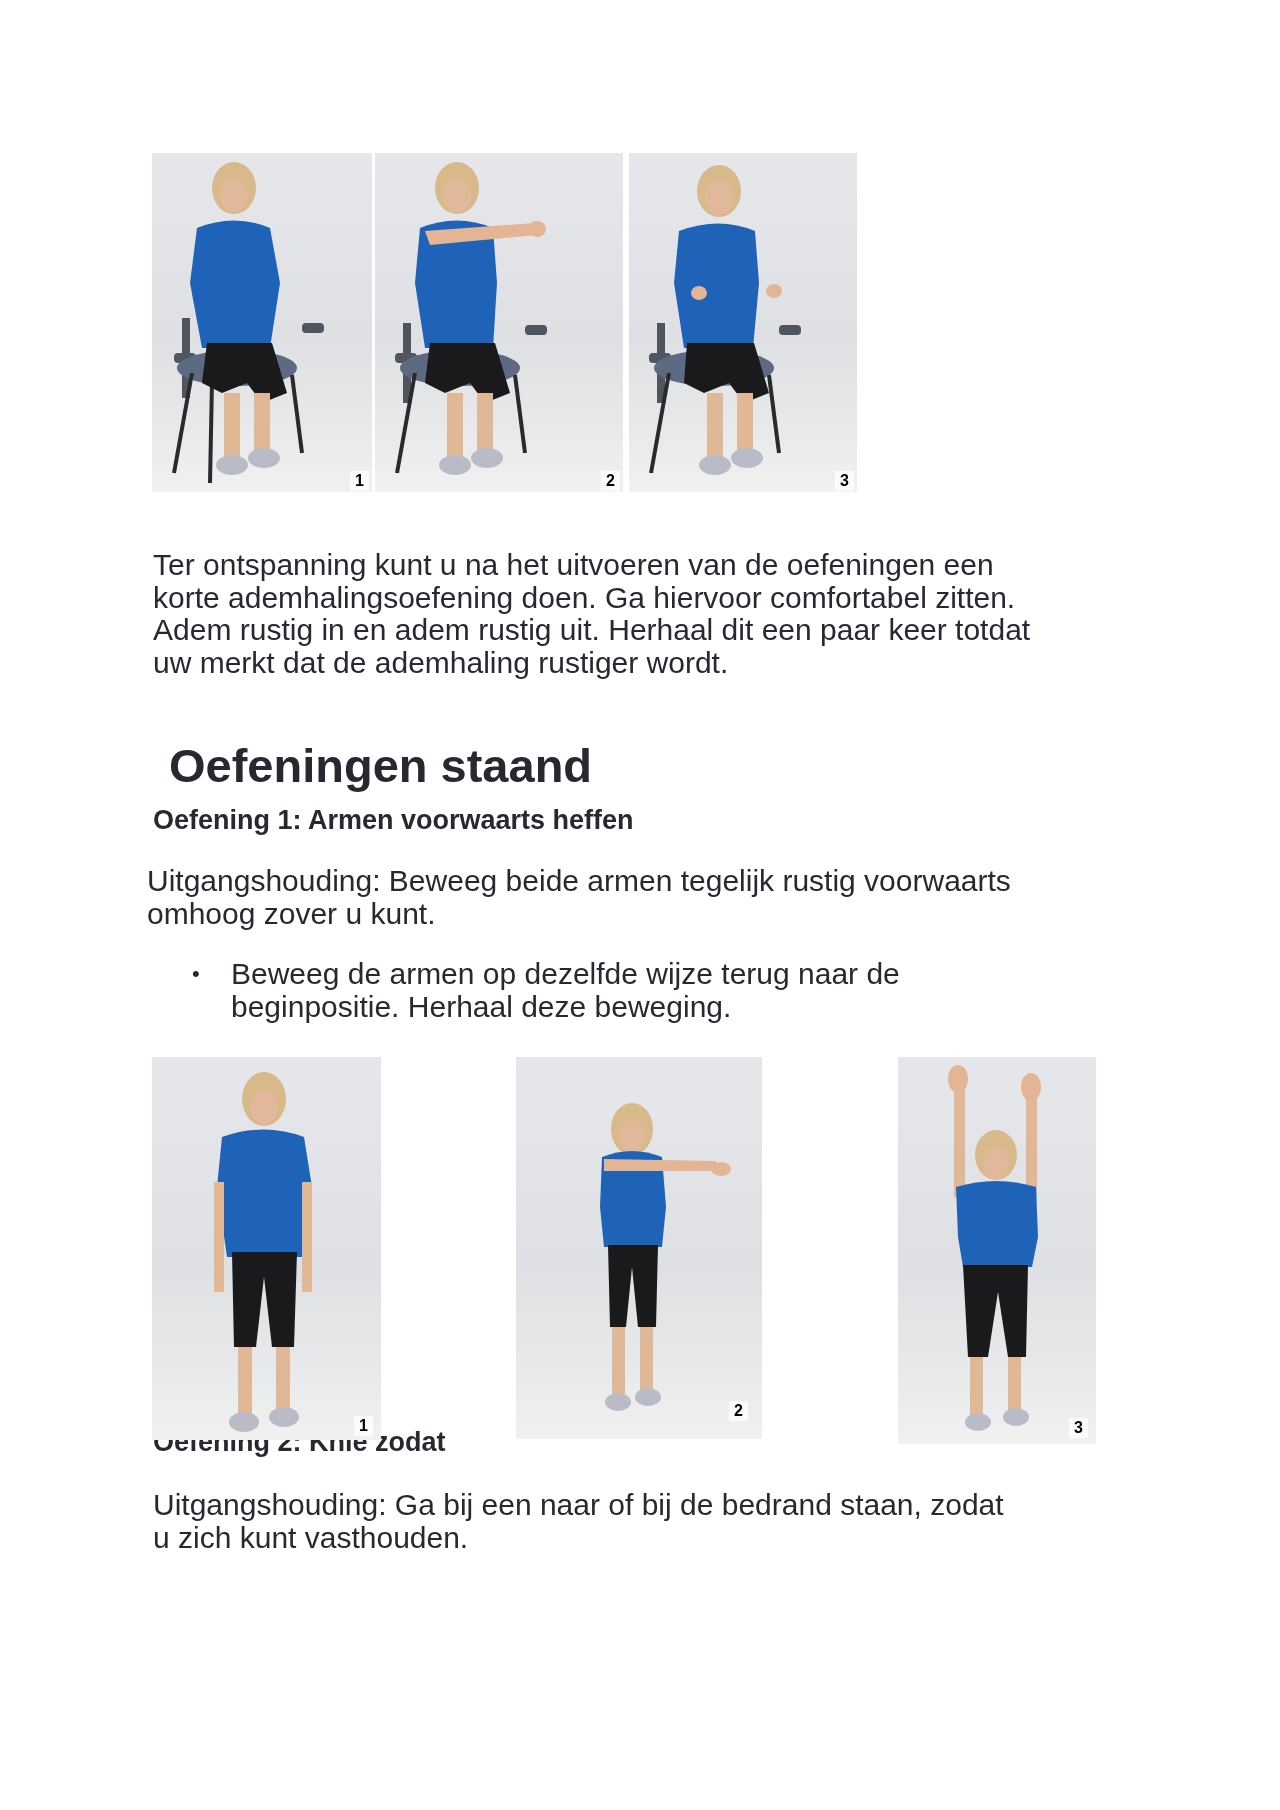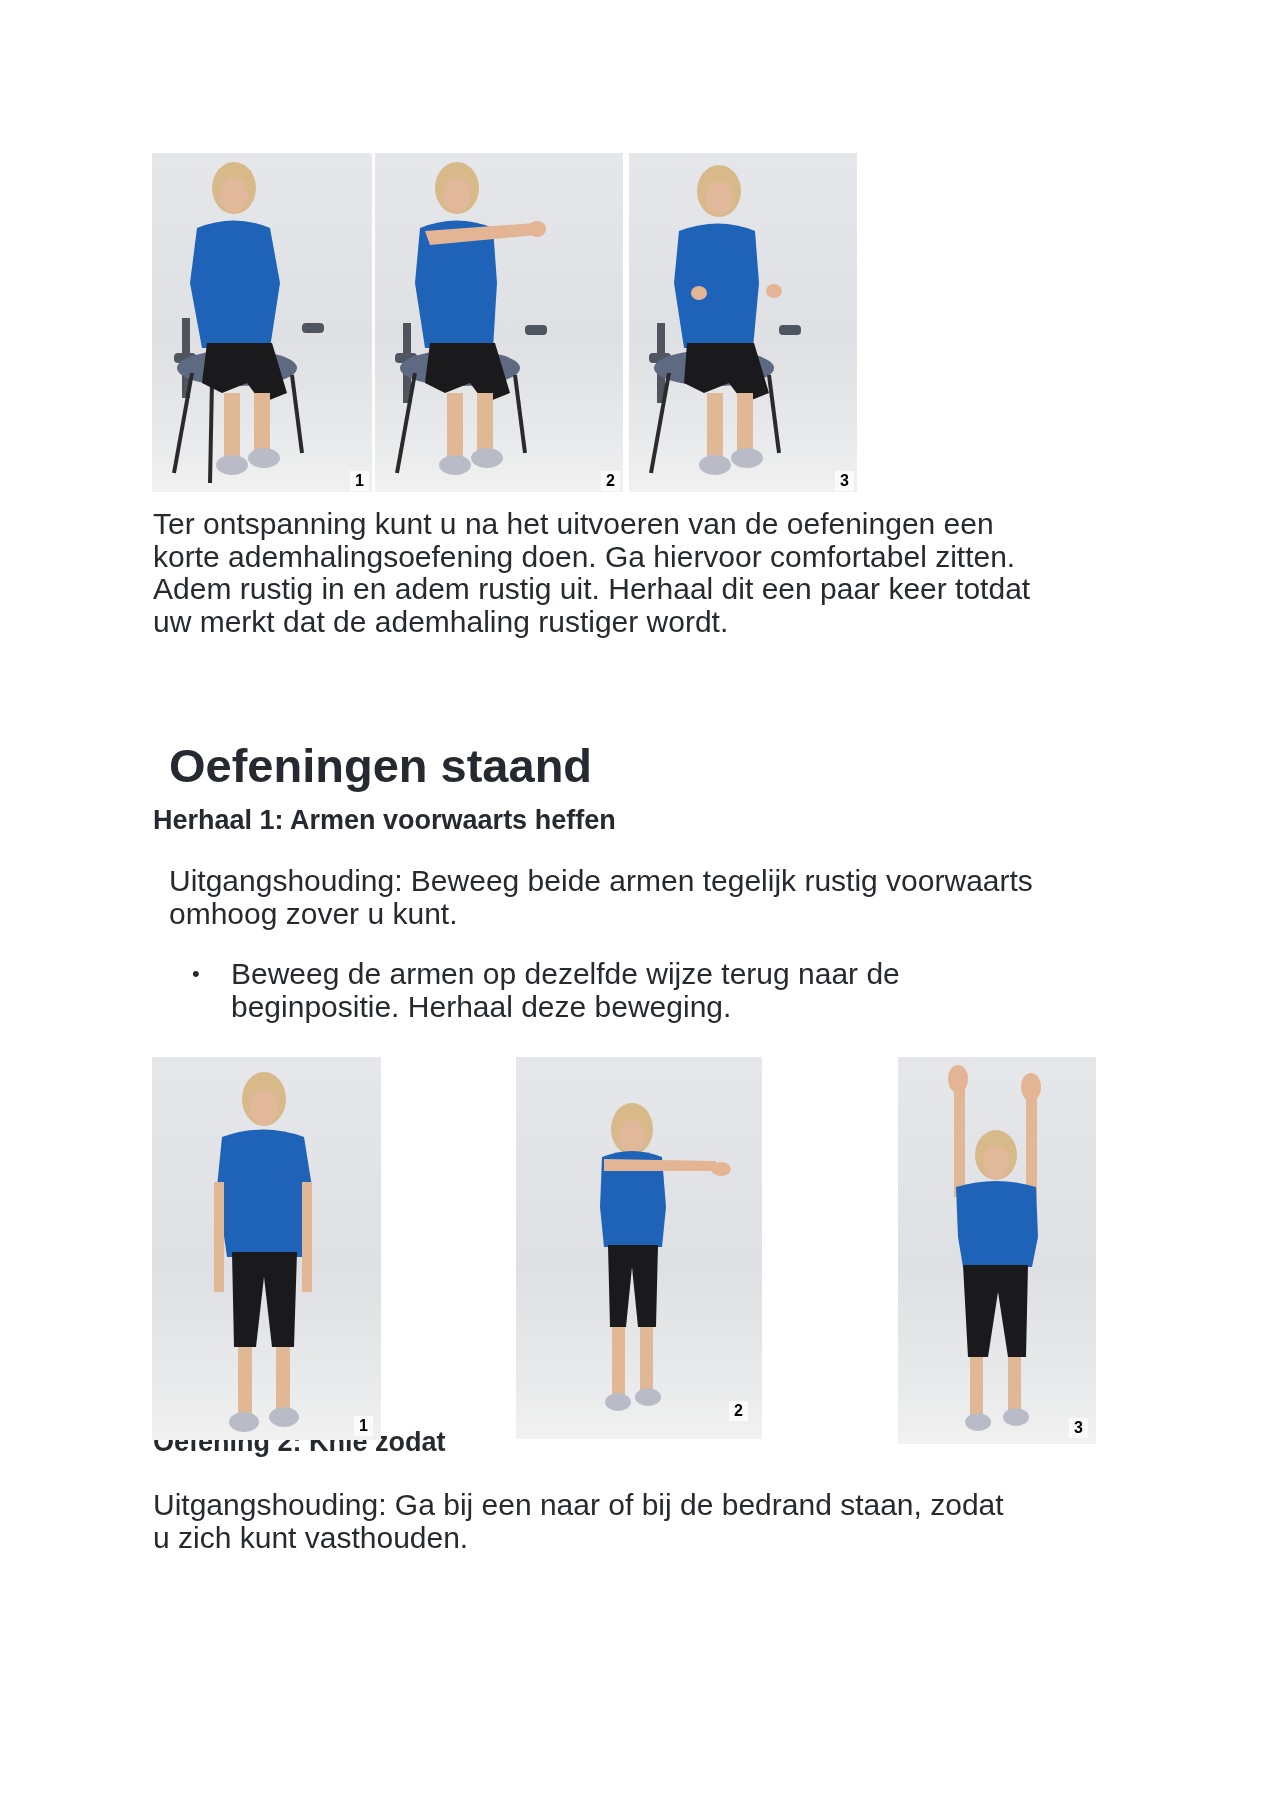--- a/index.html
+++ b/index.html
@@ -78,30 +78,30 @@
     <ellipse cx="145" cy="138" rx="8" ry="7" fill="#e3b595"></ellipse>
     <path d="M58 190 L125 190 L140 240 L115 250 L100 230 L75 240 L55 230 Z" fill="#1a1a1c"></path>
     <rect x="78" y="240" width="16" height="65" fill="#e0b896"></rect>
     <rect x="108" y="240" width="16" height="60" fill="#e0b896"></rect>
     <ellipse cx="86" cy="312" rx="16" ry="10" fill="#b9bcc6"></ellipse>
     <ellipse cx="118" cy="305" rx="16" ry="10" fill="#b9bcc6"></ellipse>
   </svg>
   <span class="num" style="right:3px; bottom:1px;">3</span>
 </div>
 
-<p class="abs body-text" style="left:153px; top:508px; width:1000px;">Ter ontspanning kunt u na het uitvoeren van de oefeningen een
+<p class="abs body-text" style="left:153px; top:549px; width:1000px;">Ter ontspanning kunt u na het uitvoeren van de oefeningen een
 korte ademhalingsoefening doen. Ga hiervoor comfortabel zitten.
 Adem rustig in en adem rustig uit. Herhaal dit een paar keer totdat
 uw merkt dat de ademhaling rustiger wordt.</p>
 
 <h1 class="abs h1" style="left:153px; top:723px;">Oefeningen staand</h1>
 
-<h3 class="abs h3" style="left:153px; top:805px;">Herhaal 1: Armen voorwaarts heffen</h3>
+<h3 class="abs h3" style="left:153px; top:805px;">Oefening 1: Armen voorwaarts heffen</h3>
 
-<p class="abs body-text" style="left:169px; top:865px; width:1000px;">Uitgangshouding: Beweeg beide armen tegelijk rustig voorwaarts
+<p class="abs body-text" style="left:147px; top:865px; width:1000px;">Uitgangshouding: Beweeg beide armen tegelijk rustig voorwaarts
 omhoog zover u kunt.</p>
 
 <div class="abs" style="left:190px; top:958px; width:900px;">
   <span class="abs bullet-dot" style="left:2px; top:0;">•</span>
   <p class="abs body-text" style="left:41px; top:0; width:860px;">Beweeg de armen op dezelfde wijze terug naar de
 beginpositie. Herhaal deze beweging.</p>
 </div>
 
 <h3 class="abs h3" style="left:153px; top:1427px; z-index:1;">Oefening 2: Knie zodat</h3>
 

